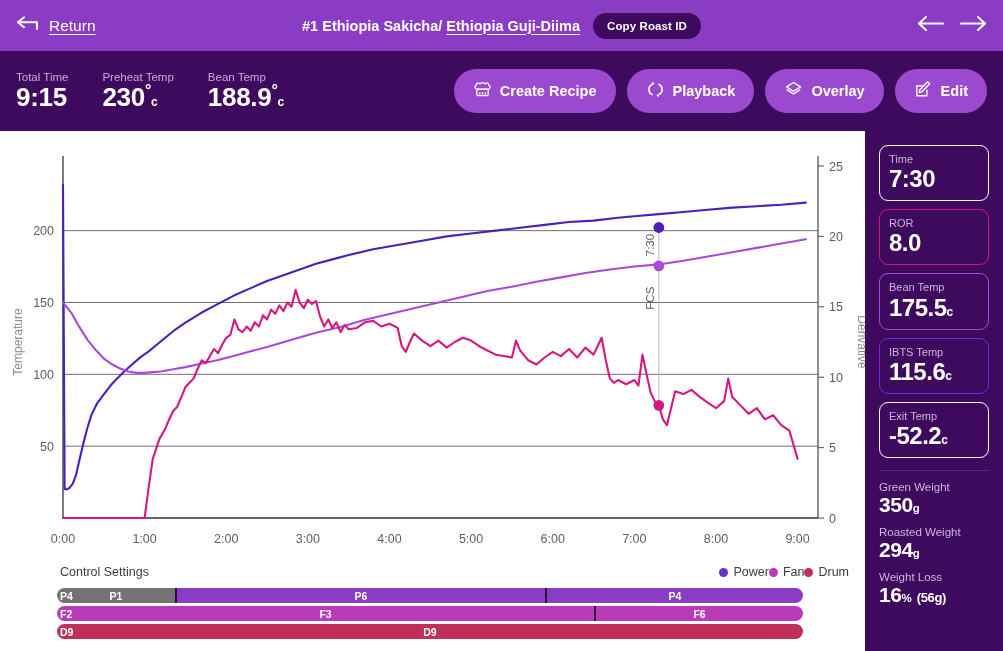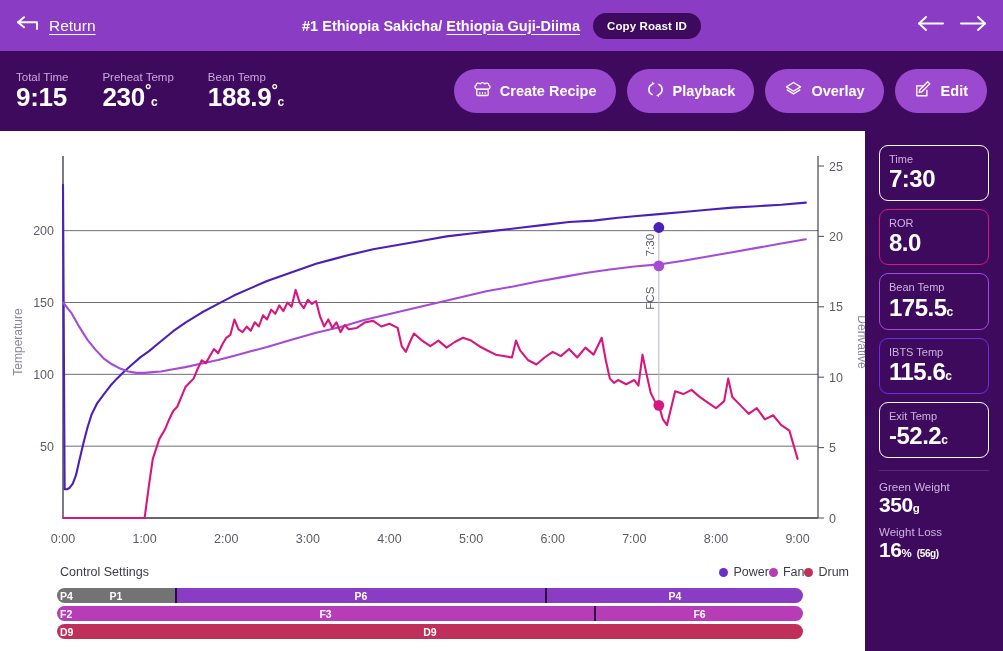--- a/index.html
+++ b/index.html
@@ -99,21 +99,21 @@
     background: transparent;
   }
   .card .k { font-size: 11px; color: #cdb3de; line-height: 1.3; }
   .card .v { font-size: 24px; font-weight: 700; color: #fff; line-height: 1.12; letter-spacing: -.5px; }
   .card .v .u { font-size: 12px; font-weight: 700; }
   .divider { height: 1px; background: #5a2a7a; margin: 4px 0 10px 0; }
   .wrow { margin-bottom: 9px; }
   .wrow .k { font-size: 11.5px; color: #cdb3de; }
   .wrow .v { font-size: 21px; font-weight: 700; color: #ffffff; letter-spacing: -.4px; }
   .wrow .v .u { font-size: 11.5px; }
-  .wrow .v .sub { font-size: 10px; font-weight: 700; }
+  .wrow .v .sub { font-size: 13px; font-weight: 700; }
 </style>
 </head>
 <body>
 
 <div class="app">
 
   <div class="topbar">
     <div class="return-btn">
       <span>
         <svg width="24" height="15" viewBox="0 0 24 15" fill="none">
@@ -317,20 +317,24 @@
             <div class="v"><span>-52.2</span><span class="u">c</span></div>
           </div>
         </div>
       <div class="divider"></div>
       <div id="weights">
           <div class="wrow">
             <div class="k">Green Weight</div>
             <div class="v"><span>350</span><span class="u">g</span></div>
           </div>
           <div class="wrow">
+            <div class="k">Roasted Weight</div>
+            <div class="v"><span>294</span><span class="u">g</span></div>
+          </div>
+          <div class="wrow">
             <div class="k">Weight Loss</div>
             <div class="v"><span>16</span><span class="u">%</span> <span class="sub">(56g)</span></div>
           </div>
         </div>
     </div>
 
   </div>
 </div>
 
 </body></html>

